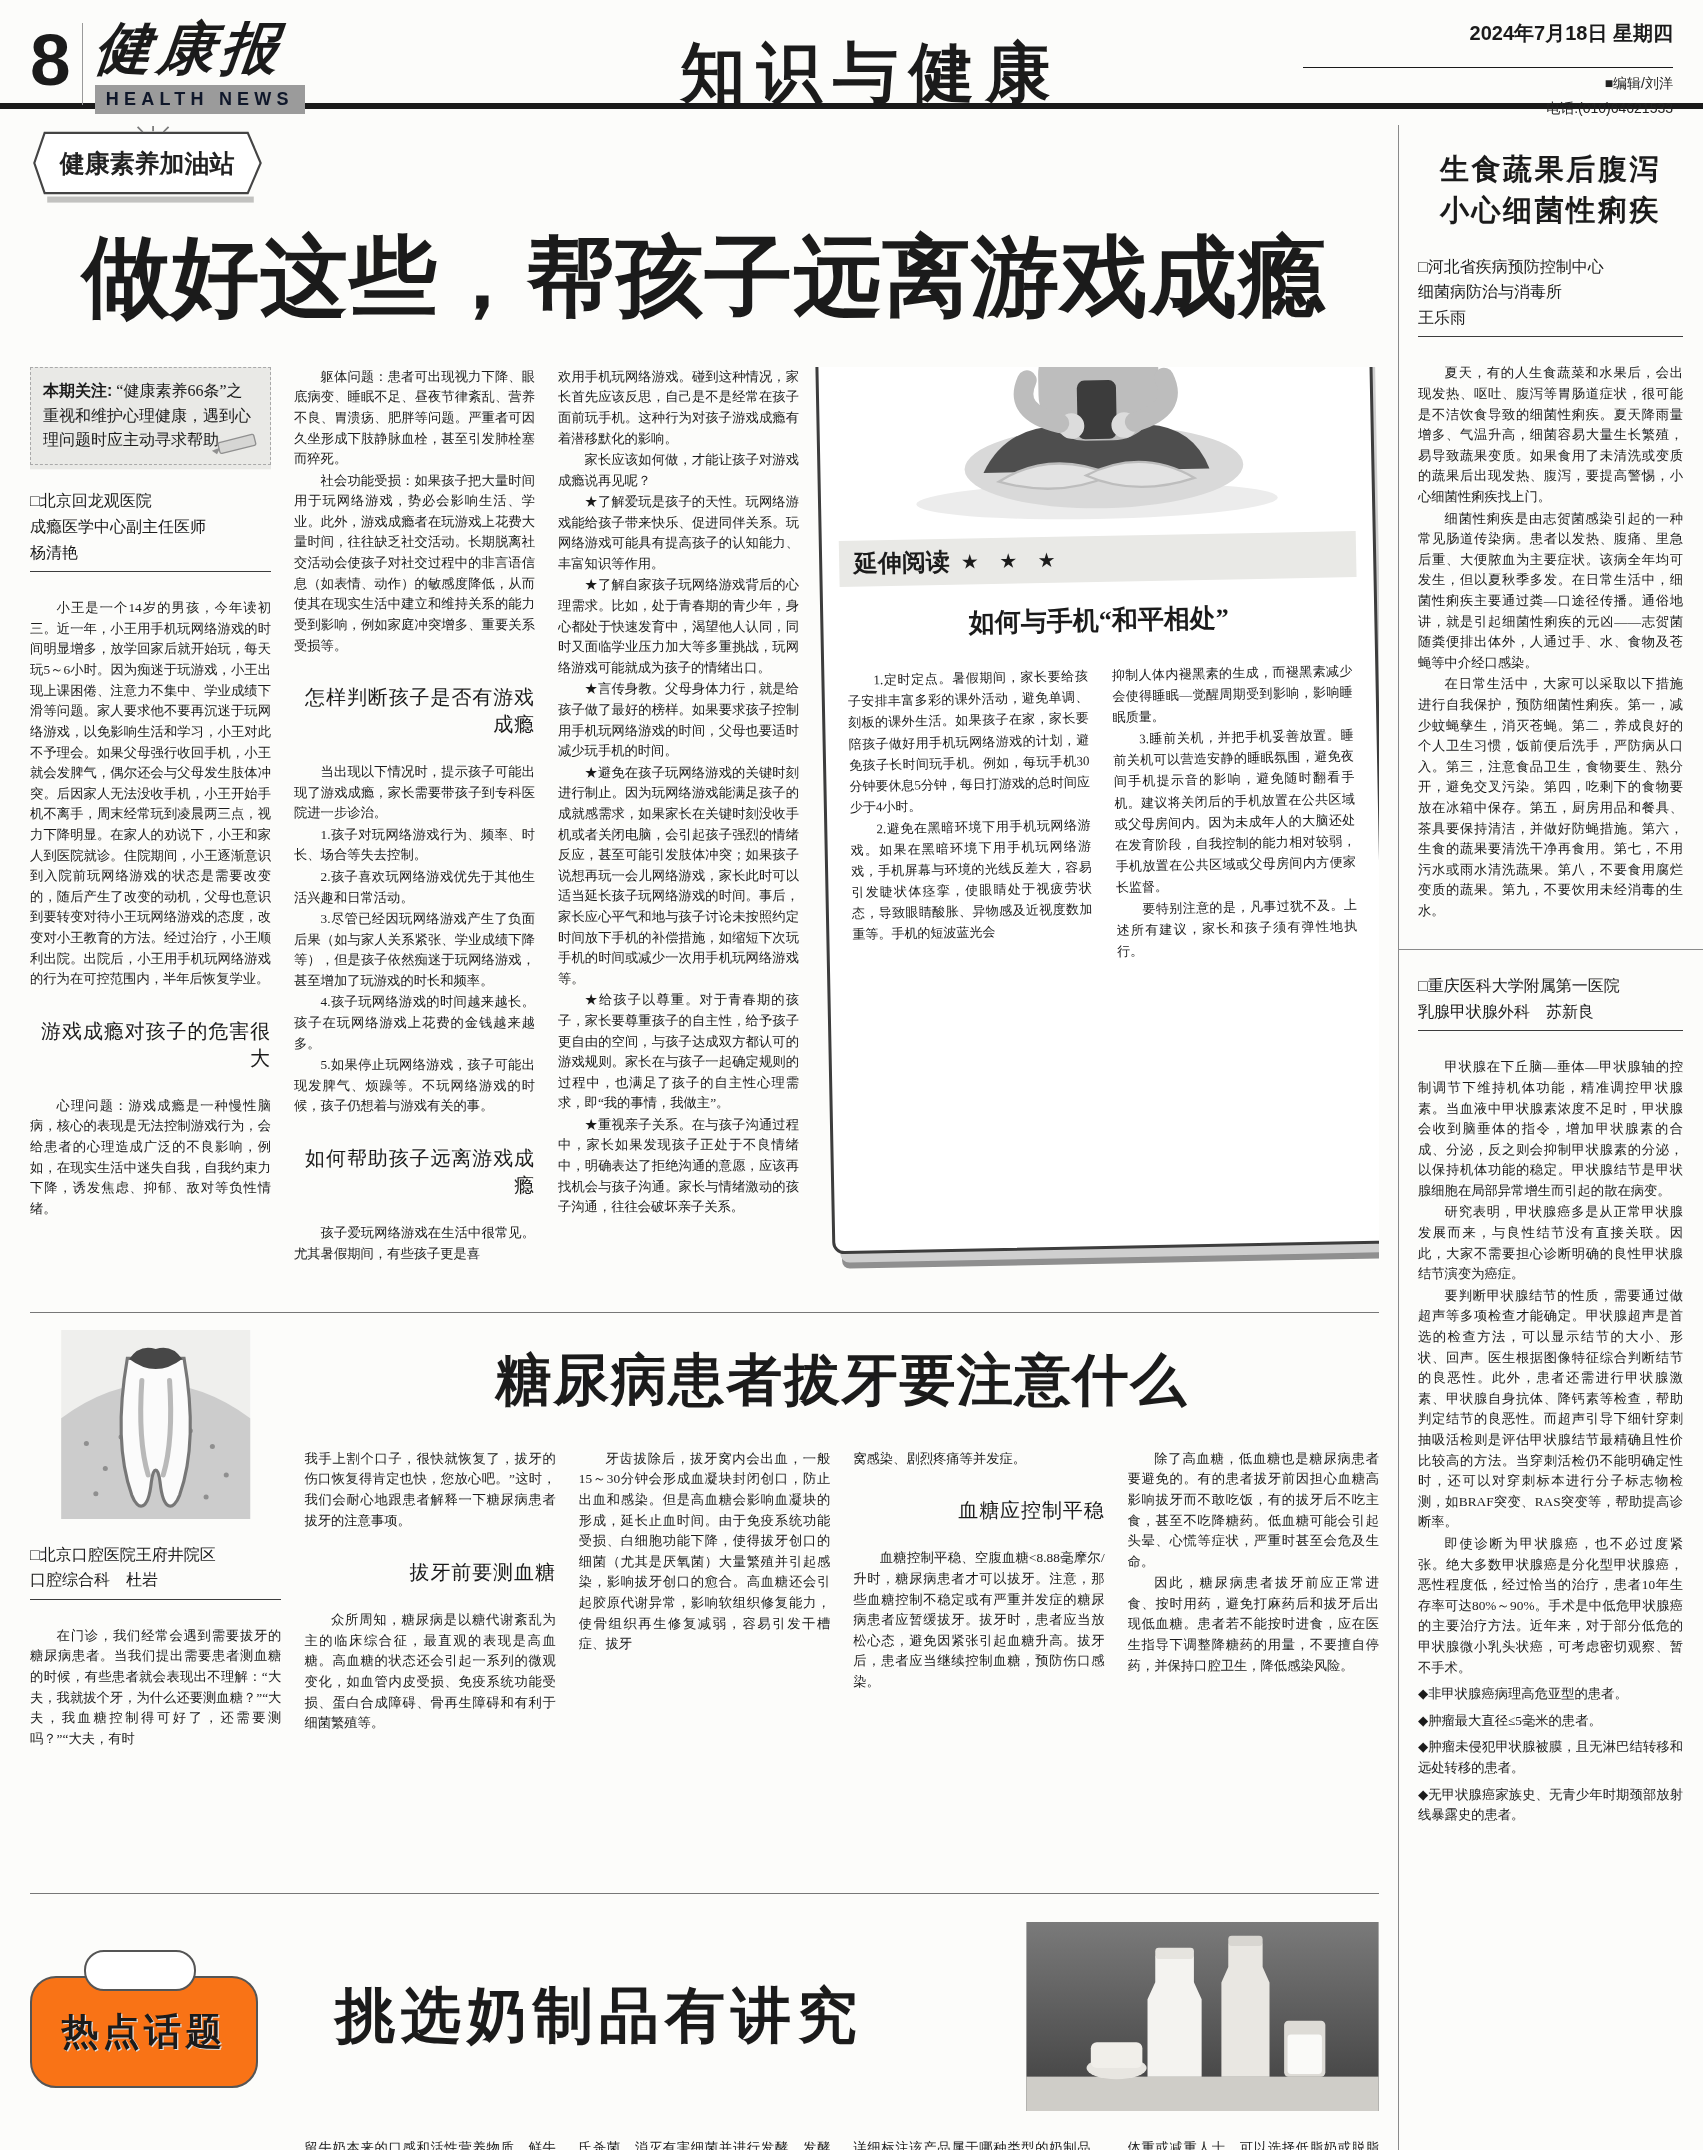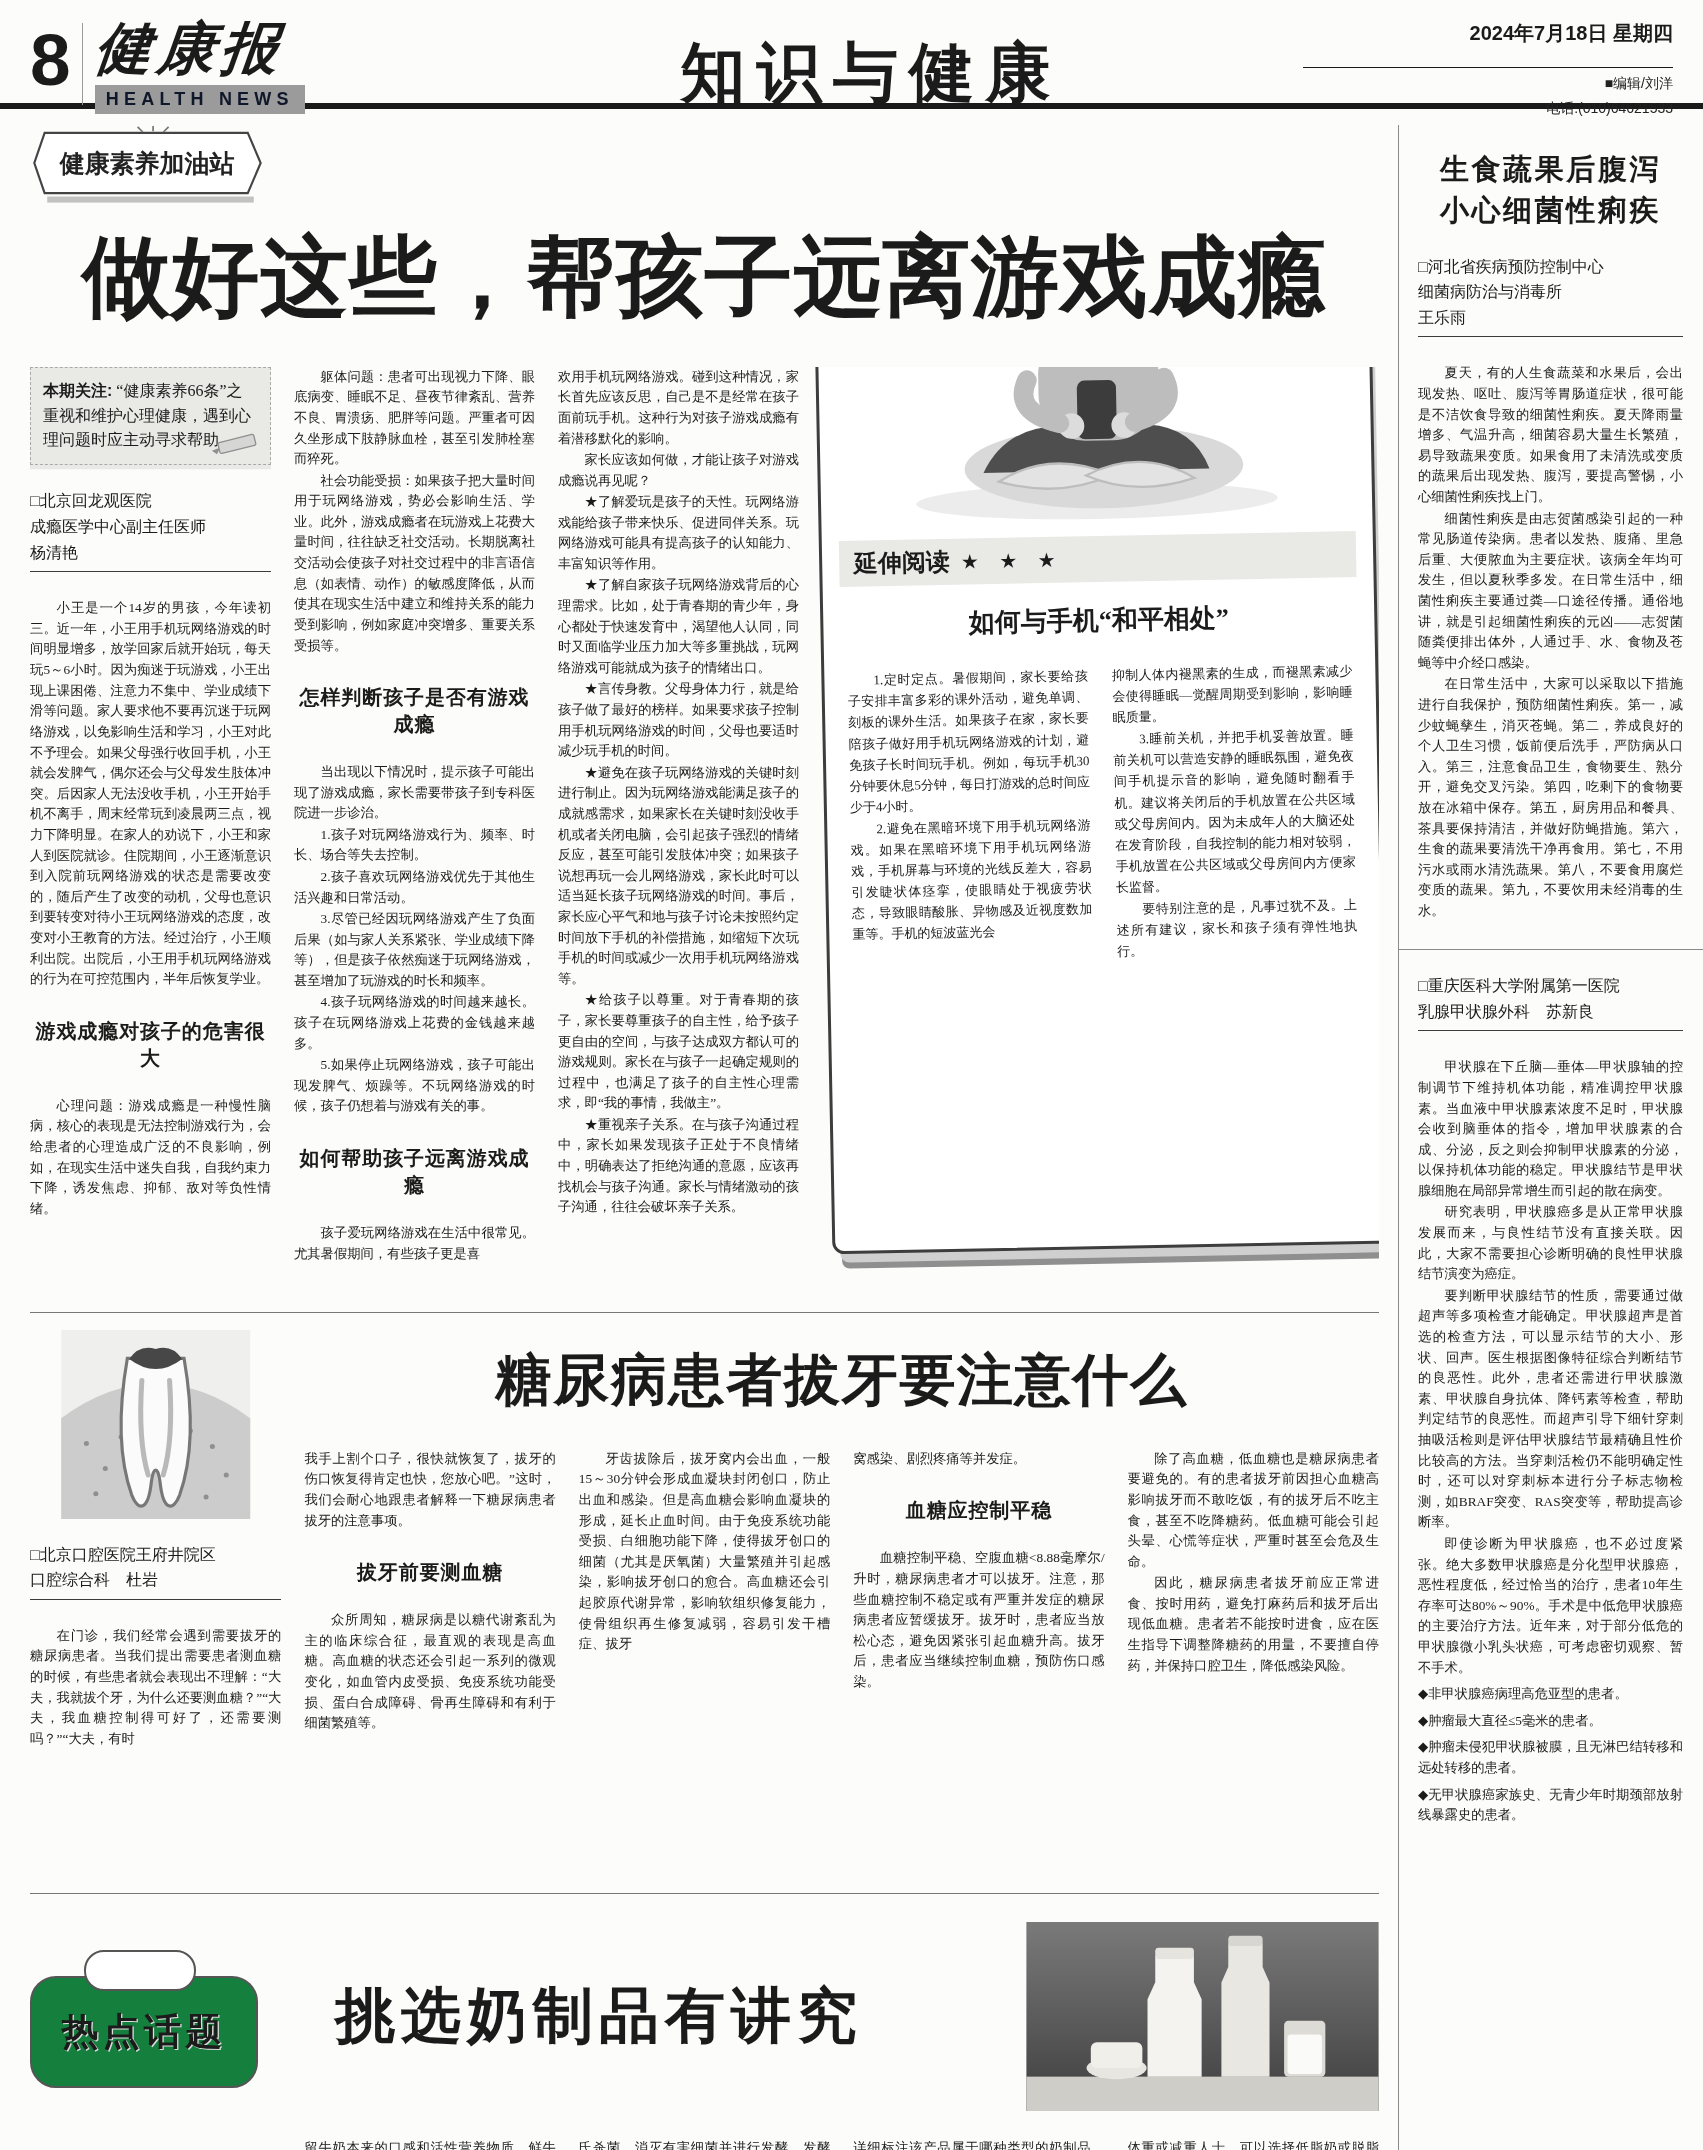--- a/index.html
+++ b/index.html
@@ -25,22 +25,22 @@
   
   .page-body{display:flex;align-items:stretch;}
   .main-area{width:1398px;box-sizing:border-box;padding:15.5px 19px 0 30px;}
   .rail{flex:1;box-sizing:border-box;border-left:1.3px solid #8a8a8a;margin-top:15.5px;
         padding:4.3px 20px 0 19px;height:2499px;overflow:hidden;}
 
   
   .graf{font-size:13.3px;line-height:1.55;text-align:justify;text-indent:2em;margin:0 0 0.9px 0;}
   .graf.cont{text-indent:0;}
   .graf.bullet{text-indent:0;margin-top:6px;}
-  .subhead{font-family:"Liberation Sans",sans-serif;font-weight:700;font-size:20px;
-           text-align:center;margin:28px 0 24px 0;letter-spacing:0.9px;}
+  .subhead{font-family:"Liberation Sans",sans-serif;font-weight:400;font-size:20px;
+           text-align:right;margin:28px 0 24px 0;letter-spacing:0.9px;}
   .byline{margin:23px 0 26px 0;padding-bottom:6px;border-bottom:1.3px solid #3c3c3c;
           font-size:16px;line-height:1.6;}
   .byline-line{margin:0;}
 
   
   .badge-oil{display:block;margin:0 0 4.3px 0;}
   .feature-headline{font-family:"Liberation Sans",sans-serif;font-weight:900;font-size:88px;
                     letter-spacing:0.9px;text-align:center;margin:11.2px 0 30px 0;white-space:nowrap;}
   .feature-cols{display:flex;gap:23px;height:925px;overflow:hidden;}
   .fcol{width:241px;flex:none;overflow:hidden;}
@@ -70,21 +70,21 @@
                    margin:13px 0 30px 0;font-family:"Liberation Serif",serif;letter-spacing:1.7px;}
   .dental-fig{grid-row:1/3;grid-column:1/2;}
   .tooth-img{display:block;width:100%;height:189px;}
   .dental-col{height:422px;overflow:hidden;}
   .dental-fig .graf{margin-top:4.3px;}
 
   
   .dairy{border-top:1.3px solid #777;margin-top:22.4px;padding-top:21.5px;}
   .dairy-head{display:grid;grid-template-columns:275px 1fr 353px;align-items:center;column-gap:30px;height:202px;}
   .hot-badge{position:relative;width:224px;height:108px;border:2.6px solid #555;border-radius:26px;
-             background:#15803d;display:flex;align-items:center;justify-content:center;margin-top:30px;}
+             background:#f97316;display:flex;align-items:center;justify-content:center;margin-top:30px;}
   .hot-badge::before{content:"";position:absolute;top:-27.5px;left:52px;width:108px;height:37px;
              border:2.6px solid #555;border-radius:20px;background:#fff;}
   .hot-badge-text{font-family:"Liberation Sans",sans-serif;font-weight:900;font-size:37px;letter-spacing:4.3px;
              text-shadow:1.3px 1.3px 0 #ddd;}
   .dairy-headline{font-family:"Liberation Sans",sans-serif;font-weight:700;font-size:60px;
              letter-spacing:6px;white-space:nowrap;}
   .milk-photo{width:353px;height:189px;display:block;}
   .dairy-cols{display:grid;grid-template-columns:repeat(5,1fr);column-gap:23px;margin-top:20px;
               height:520px;overflow:hidden;}
   .dairy-col{overflow:hidden;}

